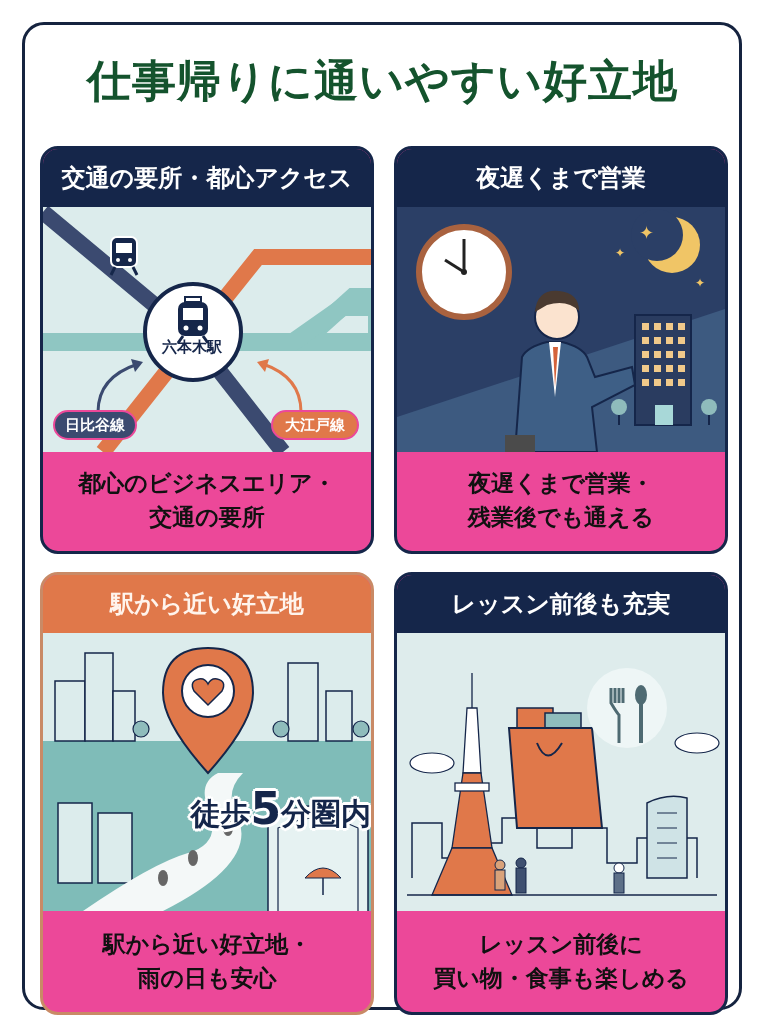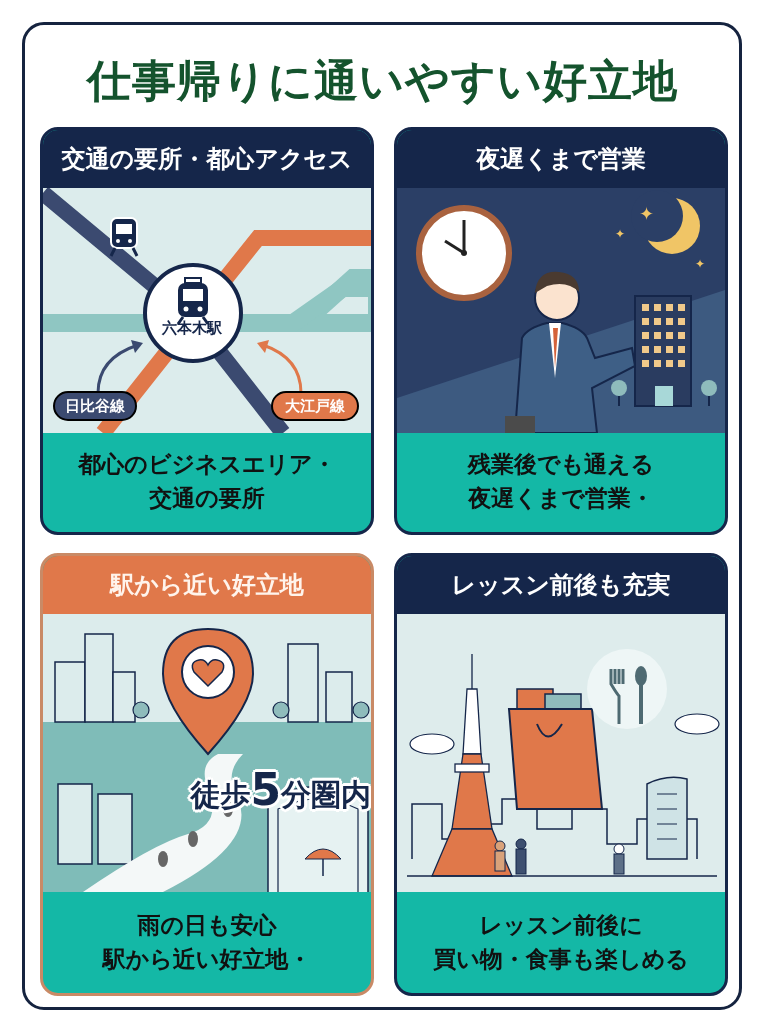--- a/index.html
+++ b/index.html
@@ -3,37 +3,37 @@
 <meta charset="utf-8">
 <style>
   html, body { margin:0; padding:0; }
   body { width:765px; height:1024px; background:#ffffff; position:relative; overflow:hidden;
          font-family:"DejaVu Sans", "Liberation Sans", sans-serif; }
   .frame { position:absolute; left:22px; top:22px; width:720px; height:988px;
            border:3px solid #15233f; border-radius:22px; box-sizing:border-box; background:#fff; }
   .title { position:absolute; left:0; top:52px; width:765px; text-align:center;
            font-size:44px; font-weight:bold; color:#14532d; letter-spacing:1px; }
   .card { position:absolute; width:334px; border:3px solid #15264a; border-radius:18px;
-          box-sizing:border-box; overflow:hidden; background:#14b8a6; }
+          box-sizing:border-box; overflow:hidden; background:#ec4899;margin-top:19px; }
   .card.orange { border-color:#c98a66; }
   .card-header { height:58px; display:flex; align-items:center; justify-content:center;
                  color:#fff; font-size:24px; font-weight:bold; background:#15264a; }
   .card.orange .card-header { background:#e0784a; color:#fff4ec; }
   .illus { position:relative; height:245px; overflow:hidden; }
   .caption { height:95px; display:flex; flex-direction:column; align-items:center; justify-content:center;
              font-size:23px; font-weight:bold; color:#111; line-height:34px; }
   .c1 { left:40px; top:127px; height:408px; }
   .c2 { left:394px; top:127px; height:408px; }
   .c3 { left:40px; top:553px; height:443px; }
   .c4 { left:394px; top:553px; height:443px; }
   .c3 .illus, .c4 .illus { height:278px; }
   .c3 .caption, .c4 .caption { height:100px; }
   svg { display:block; }
   .badge { position:absolute; height:30px; border-radius:15px; color:#fff; font-size:15px; font-weight:bold;
-           display:flex; align-items:center; justify-content:center; border:2px solid #000000; box-sizing:border-box; }
+           display:flex; align-items:center; justify-content:center; border:2px solid #ec4899; box-sizing:border-box; }
   .station-label { position:absolute; font-size:15px; font-weight:bold; color:#15264a; }
   .walk-text { position:absolute; left:0; width:100%; top:150px; text-align:right; font-weight:bold;
                color:#15264a; font-size:30px; text-shadow:-2px -2px 0 #fff,2px -2px 0 #fff,-2px 2px 0 #fff,2px 2px 0 #fff,0 3px 0 #fff,3px 0 0 #fff,-3px 0 0 #fff,0 -3px 0 #fff; }
   .walk-text .big { font-size:44px; }
 </style>
 </head>
 <body>
 
 <div class="frame"></div>
 <div class="title">仕事帰りに通いやすい好立地</div>
@@ -139,22 +139,22 @@
         <path d="M118 245 L125 150 Q130 140 150 135 L165 135 Q185 140 190 150 L198 170 L235 160 L238 178 L195 200 L200 245 Z" fill="#3e5f86" stroke="#15264a" stroke-width="2"></path>
         <path d="M152 135 L158 190 L164 135 Z" fill="#fff"></path>
         <path d="M156 140 L158 180 L161 140 Z" fill="#d4623a"></path>
         <circle cx="160" cy="110" r="22" fill="#fbe3cf" stroke="#15264a" stroke-width="2"></circle>
         <path d="M138 105 Q140 82 162 84 Q182 86 182 104 Q170 92 150 98 Z" fill="#4a3a30"></path>
         <rect x="108" y="228" width="30" height="17" fill="#4b4b4b"></rect>
       </g>
     </svg>
   </div>
   <div class="caption">
+    <div>夜遅くまで営業・</div>
     <div>残業後でも通える</div>
-    <div>夜遅くまで営業・</div>
   </div>
 </div>
 
 <div class="card c3 orange">
   <div class="card-header">駅から近い好立地</div>
   <div class="illus" style="background:#dcecec;">
     <svg width="334" height="278" viewBox="0 0 334 278">
       <rect x="0" y="108" width="334" height="170" fill="#7fbcb8"></rect>
 
       <g fill="#dcecec" stroke="#15264a" stroke-width="1.5">
@@ -187,22 +187,22 @@
         <path d="M165 15 Q120 15 120 60 Q120 90 165 140 Q210 90 210 60 Q210 15 165 15 Z" fill="#e0784a" stroke="#15264a" stroke-width="2"></path>
         <circle cx="165" cy="58" r="26" fill="#fff" stroke="#15264a" stroke-width="2"></circle>
         <path d="M165 72 L151 58 Q146 48 156 46 Q162 45 165 51 Q168 45 174 46 Q184 48 179 58 Z" fill="#e0784a" stroke="#15264a" stroke-width="1.5"></path>
       </g>
     </svg>
     <div class="walk-text">
       <span>徒歩</span><span class="big">5</span><span>分圏内</span>
     </div>
   </div>
   <div class="caption">
+    <div>駅から近い好立地・</div>
     <div>雨の日も安心</div>
-    <div>駅から近い好立地・</div>
   </div>
 </div>
 
 <div class="card c4">
   <div class="card-header">レッスン前後も充実</div>
   <div class="illus" style="background:#deecec;">
     <svg width="334" height="278" viewBox="0 0 334 278">
 
       <path d="M15 245 L15 190 L45 190 L45 225 L75 225 L75 210 L105 210 L105 185 L140 185 L140 215 L175 215 L175 195 L210 195 L210 230 L240 230 L240 205 L300 205 L300 245" fill="none" stroke="#15264a" stroke-width="1.5"></path>
 

